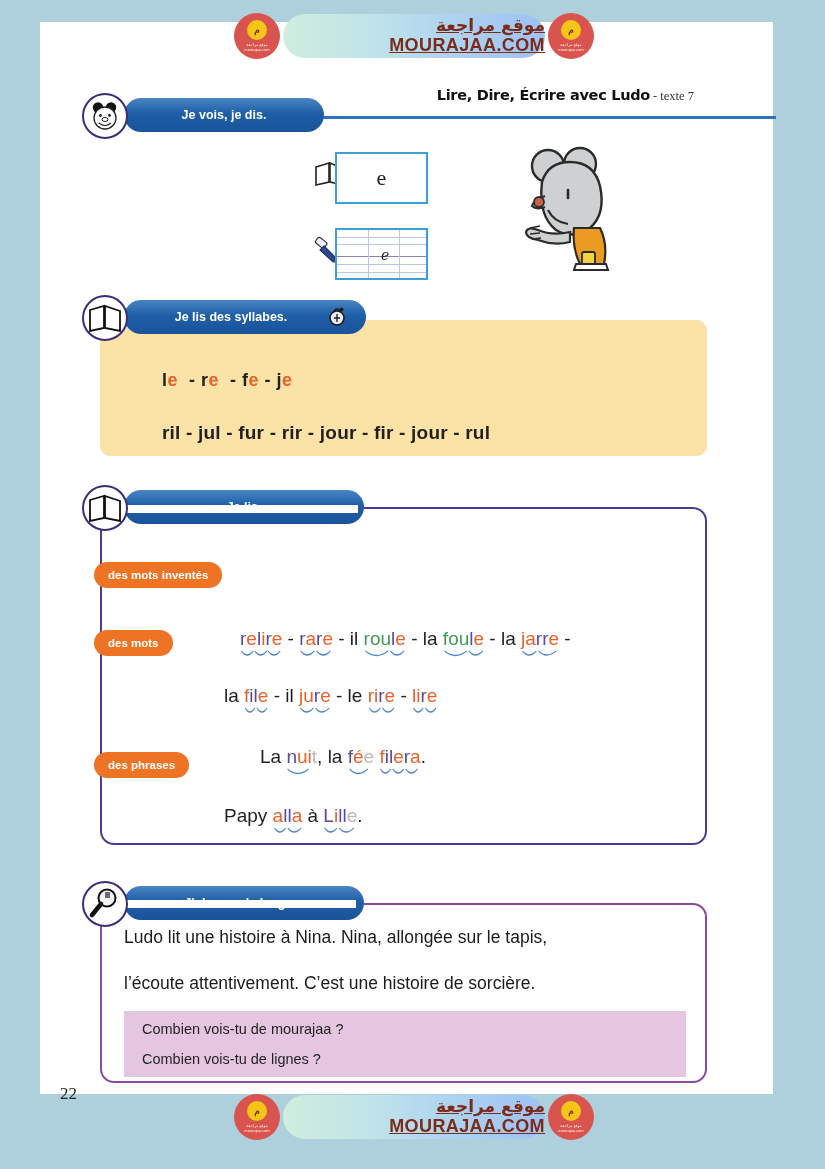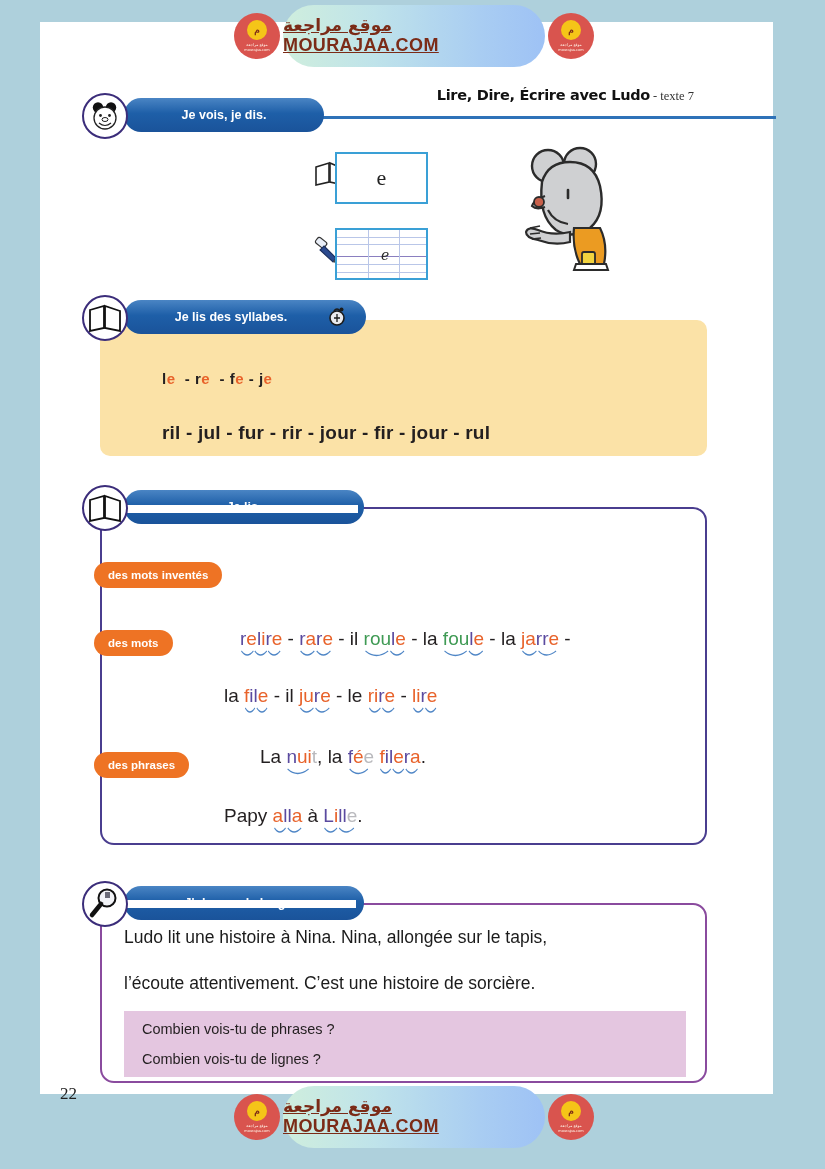--- a/index.html
+++ b/index.html
@@ -23,23 +23,23 @@
   
   .wm {
     position: absolute;
     display: flex; align-items: center; justify-content: center;
     z-index: 40;
     pointer-events: none;
   }
   .wm-top { left: 228px; top: 2px; width: 372px; height: 68px; }
   .wm-bottom { left: 228px; top: 1082px; width: 372px; height: 70px; }
   .wm-pill {
-    width: 262px; height: 62px; border-radius: 31px;
+    width: 262px; height: 44px; border-radius: 31px;
     background: linear-gradient(90deg,#cfeedd 0%, #bfe3ea 35%, #a9cdf2 75%, #9ec2f5 100%);
-    display:flex; flex-direction:column; align-items:flex-start; justify-content:center;
+    display:flex; flex-direction:column; align-items:flex-end; justify-content:center;
     gap: 1px;
   }
   .wm-ar {
     font-family: "DejaVu Sans", sans-serif;
     font-size: 17px; font-weight: bold; color: #7b2b17;
     text-decoration: underline; direction: rtl; line-height: 1.1;
   }
   .wm-en {
     font-family: "Liberation Sans", sans-serif;
     font-size: 18px; font-weight: bold; color: #7b2b17;
@@ -130,21 +130,21 @@
 
   
   .s2 { position: absolute; left: 82px; top: 300px; width: 625px; }
   .s2 .pill { width: 242px; }
   .syl-box {
     position: absolute; left: 18px; top: 20px;
     width: 607px; height: 136px;
     background: #fbe2a7; border-radius: 10px;
   }
   .syl-line { position:absolute; left: 62px; color:#231f20; font-weight: bold; }
-  .syl-line.l1 { top: 50px; font-size: 15px; letter-spacing: .5px; }
+  .syl-line.l1 { top: 50px; font-size: 18px; letter-spacing: .5px; }
   .syl-line.l2 { top: 102px; font-size: 19px; letter-spacing: .2px; }
   .o { color: #e8622a; }
 
   
   .s3 { position: absolute; left: 82px; top: 490px; width: 625px; }
   .s3 .pill { width: 240px; }
   .lis-box {
     position: absolute; left: 18px; top: 17px;
     width: 607px; height: 338px;
     border: 2.2px solid #4a3d8f; border-radius: 14px;
@@ -394,21 +394,21 @@
         </svg>
     </span><span class="c-dk">.</span>
   </div>
 </div>
 
 <div class="s4">
   <div class="obs-box">
     <div class="obs-text t1">Ludo lit une histoire à Nina. Nina, allongée sur le tapis,</div>
     <div class="obs-text t2">l’écoute attentivement. C’est une histoire de sorcière.</div>
     <div class="quest-block">
-      <div class="quest q1">Combien vois-tu de phrases ?</div>
+      <div class="quest q1">Combien vois-tu de mourajaa ?</div>
       <div class="quest q2">Combien vois-tu de lignes ?</div>
     </div>
   </div>
   <div class="mask-pill" style="left:24px; top:14px; width:250px;"></div>
   <div class="sec-head">
     <div class="pill">
       <span class="pill-label">J'observe la langue.</span>
     </div>
     <div class="circ-icon">
       <svg width="36" height="36" viewBox="0 0 36 36">

